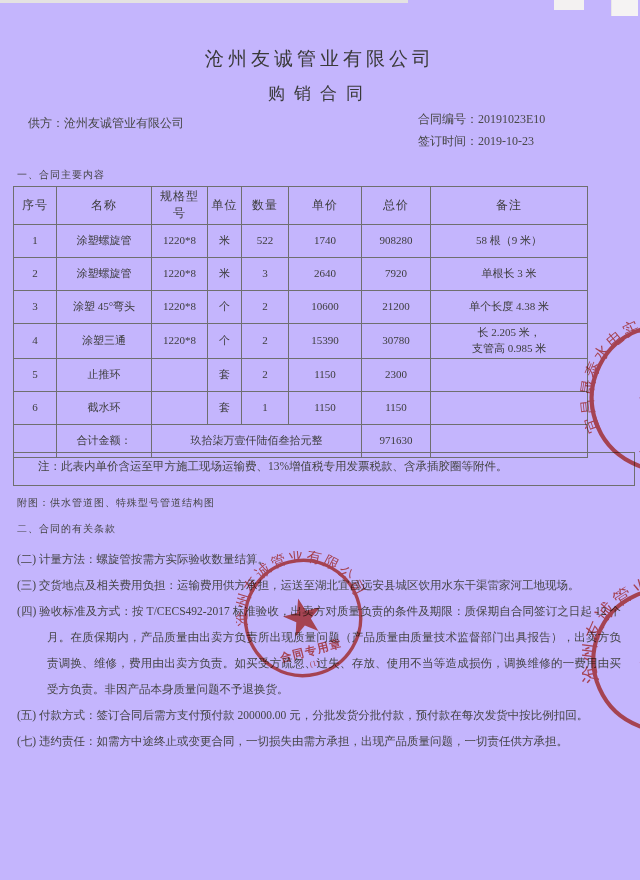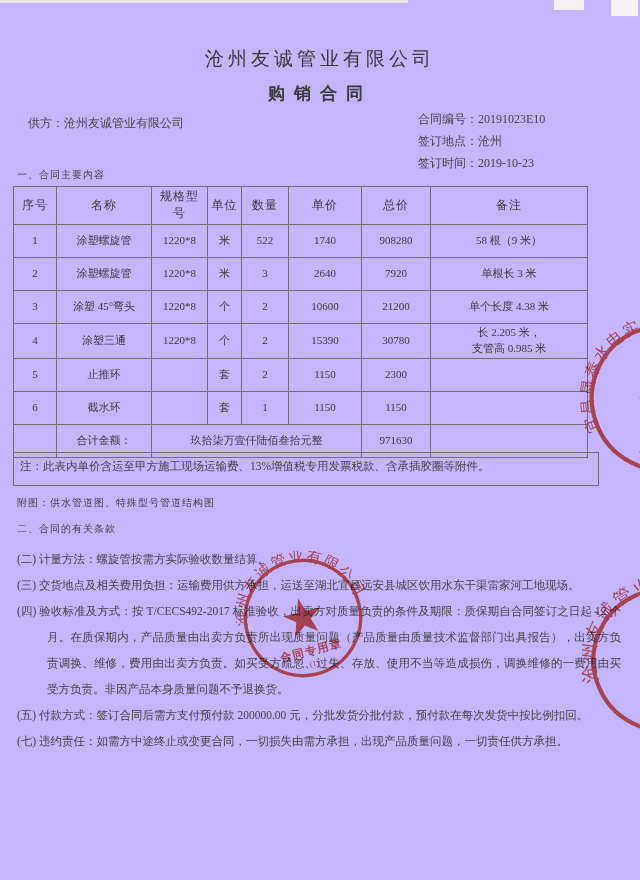--- a/index.html
+++ b/index.html
@@ -9,21 +9,21 @@
     font-family:"Liberation Serif","DejaVu Serif",serif;
     color:#414141;
   }
   .scan-line-top{position:absolute;top:0;left:0;width:408px;height:3px;background:#e4e2e2;}
   .scan-blot-a{position:absolute;top:0;right:56px;width:30px;height:10px;background:#f3f1f1;}
   .scan-blot-b{position:absolute;top:0;right:2px;width:26px;height:16px;background:#f5f3f3;border-left:1px solid #e9e7e7;}
 
   .doc-title{position:absolute;top:46px;left:0;width:100%;text-align:center;
     font-size:19px;letter-spacing:4px;color:#3a3a3a;}
   .doc-subtitle{position:absolute;top:82px;left:0;width:100%;text-align:center;
-    font-size:17px;letter-spacing:9px;color:#3a3a3a;font-weight:bold;}
+    font-size:17px;letter-spacing:9px;color:#3a3a3a;}
 
   .line{position:absolute;font-size:12px;white-space:nowrap;color:#474747;}
   .supplier-line{left:28px;top:115px;}
   .buyer-line{left:28px;top:150px;}
   .meta-block{position:absolute;left:418px;top:108px;font-size:12px;line-height:22px;color:#474747;}
   .sec-heading{position:absolute;left:17px;font-size:10px;color:#444;letter-spacing:1px;}
   .sec1{top:168px;}
   .sec2{top:522px;}
 
   table.items{
@@ -35,21 +35,21 @@
     padding:1px 2px;white-space:pre-line;line-height:1.45;
     overflow:hidden;font-weight:normal;
   }
   table.items thead th{height:30px;font-size:12px;letter-spacing:1px;}
   table.items tbody td{height:30px;}
   table.items tfoot td{height:30px;}
 
   .note-box{
     position:absolute;left:13px;top:452px;width:572px;height:20px;
     border:1px solid #6f6f6f;font-size:11.5px;color:#454545;
-    padding:6px 6px;white-space:nowrap;overflow:hidden;
+    padding:6px 24px;white-space:nowrap;overflow:hidden;
   }
   .attachment-line{left:17px;top:496px;}
 
   .clauses{position:absolute;left:17px;top:546px;width:604px;font-size:11.5px;
     color:#454545;line-height:26px;}
   .clause{margin:0;text-align:justify;}
   .clause.hang{padding-left:30px;text-indent:-30px;}
 
   .stamp{position:absolute;mix-blend-mode:multiply;opacity:0.82;}
   .stamp text{font-family:"Liberation Serif","DejaVu Serif",serif;}
@@ -63,21 +63,20 @@
   <div class="scan-blot-a"></div>
   <div class="scan-blot-b"></div>
 
   <div class="doc-title">沧州友诚管业有限公司</div>
   <div class="doc-subtitle">购销合同</div>
 
   <div class="line supplier-line">供方：沧州友诚管业有限公司</div>
 
   <div class="meta-block">
     <div>合同编号：20191023E10</div>
-    <div>签订地点：沧州</div>
     <div>签订时间：2019-10-23</div>
   </div>
 
   <div class="line sec-heading sec1">一、合同主要内容</div>
 
   <table class="items">
     <colgroup>
       <col style="width:43px">
         <col style="width:95px">
         <col style="width:56px">

